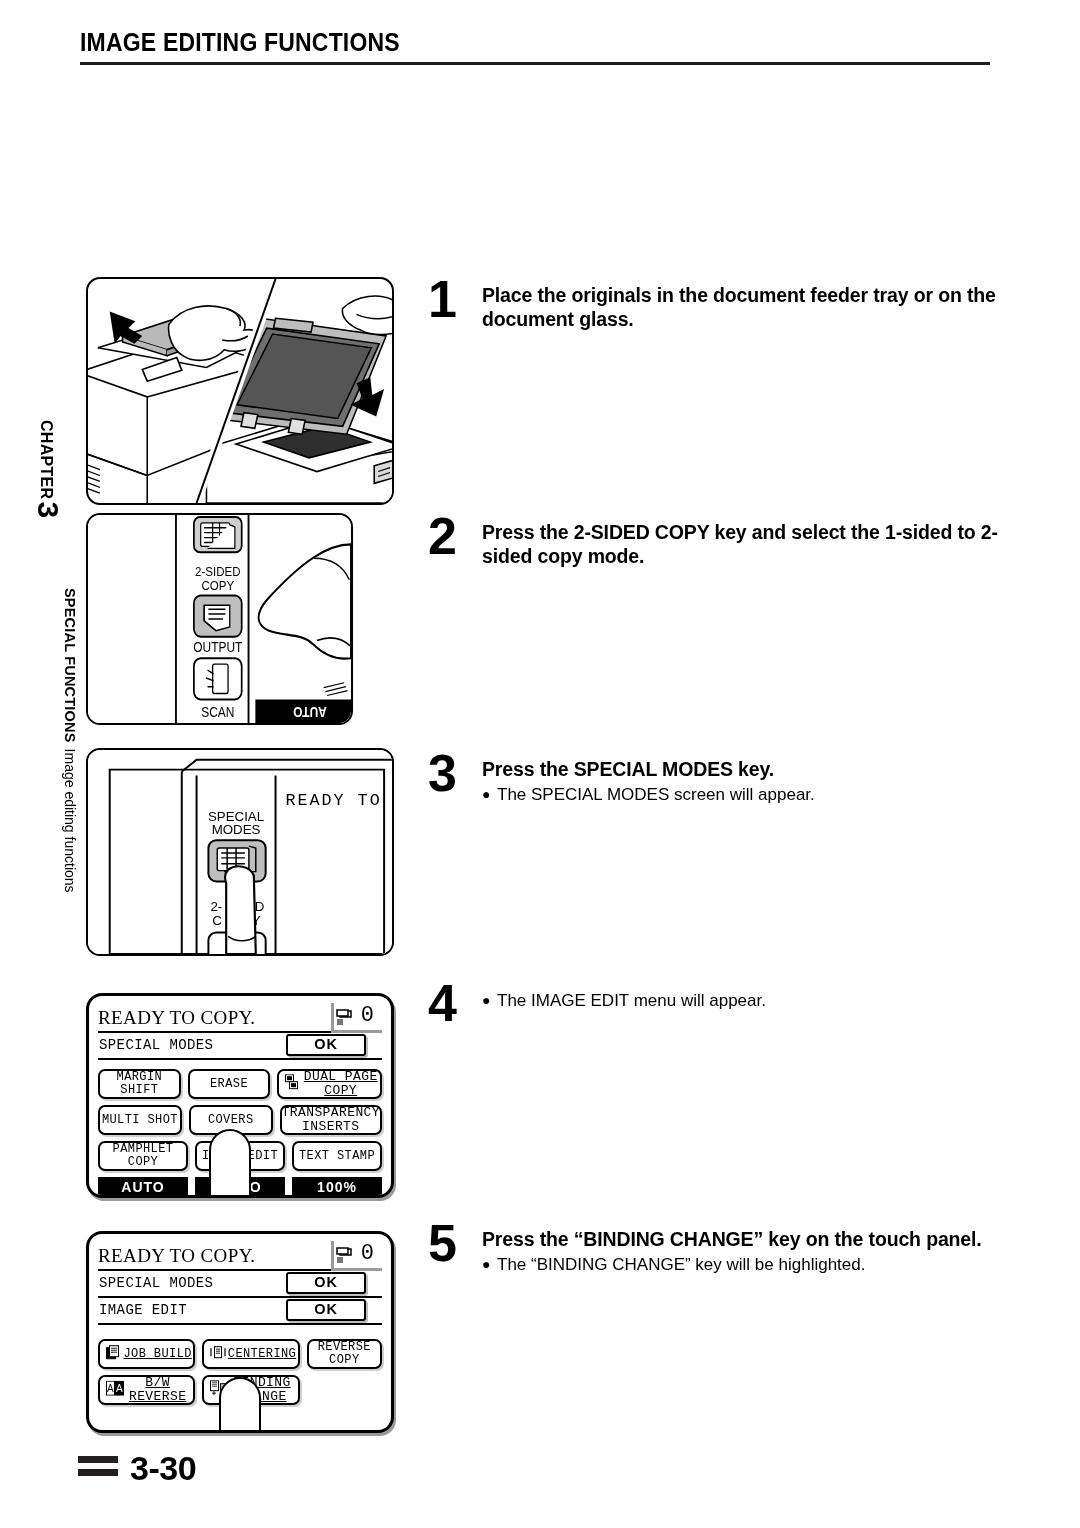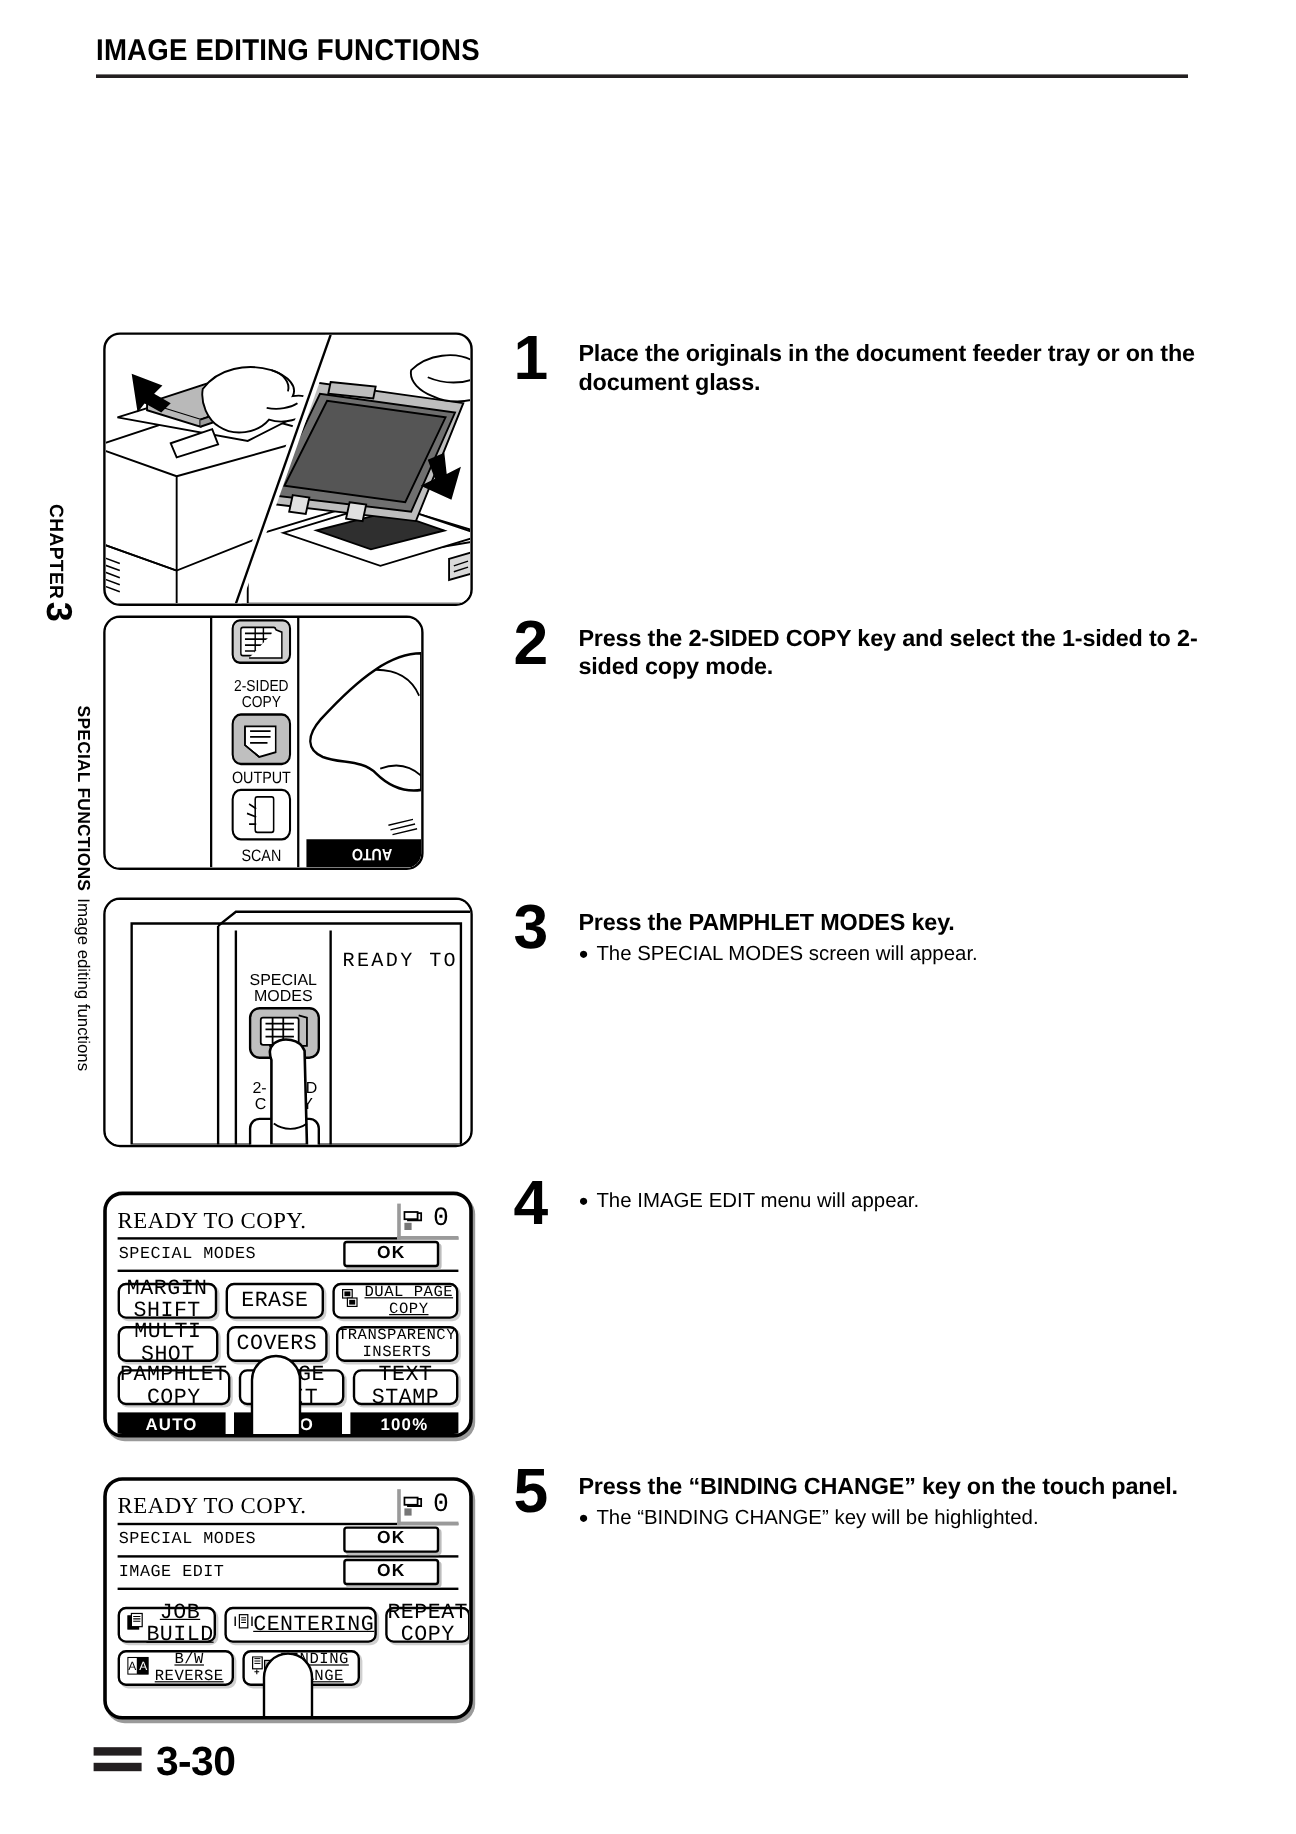--- a/index.html
+++ b/index.html
@@ -106,21 +106,21 @@
     font-size:14.5px; font-weight:bold; letter-spacing:1px;
     border:2px solid #000; border-radius:3px; background:#fff;
     padding:1px 26px 2px 26px; line-height:1.1;
     box-shadow:2px 2px 0 #bdbdbd;
   }
   .tp-keys { padding-top:9px; }
   .keyrow { display:flex; gap:7px; margin-bottom:6px; }
   .key {
     flex:1; border:2px solid #000; border-radius:7px; background:#fff;
     height:30px; display:flex; align-items:center; justify-content:center;
-    font-size:18px; letter-spacing:.4px; text-align:center; line-height:1.05;
+    font-size:12px; letter-spacing:.4px; text-align:center; line-height:1.05;
     box-shadow:2px 2px 0 #cfcfcf; position:relative;
   }
   .key.two-line { font-size:13px; }
   .key .kicon { position:absolute; left:6px; top:50%; transform:translateY(-50%); }
   .key.has-icon { padding-left:22px;text-decoration:underline; }
   .tp-bottom { display:flex; gap:7px; margin-top:2px; }
   .bcell { flex:1; }
   .bcell .top {
     background:#000; color:#fff; text-align:center;
     font-size:14px; font-weight:bold; letter-spacing:1px;
@@ -166,21 +166,21 @@
   <div class="step" style="left:428px; top:515px; width:575px;">
     <div class="step-num">2</div>
     <div class="step-body">
       <div class="step-title">Press the 2-SIDED COPY key and select the 1-sided to 2-sided copy mode.</div>
     </div>
   </div>
 
   <div class="step" style="left:428px; top:752px; width:575px;">
     <div class="step-num">3</div>
     <div class="step-body">
-      <div class="step-title">Press the PAMPHLET MODES key.</div>
+      <div class="step-title">Press the SPECIAL MODES key.</div>
       <div class="step-bullets">
         <div class="step-bullet">
           <span class="dot">●</span>
           <span>The SPECIAL MODES screen will appear.</span>
         </div>
       </div>
     </div>
   </div>
 
   <div class="step" style="left:428px; top:982px; width:575px;">
@@ -482,21 +482,21 @@
           <div class="key has-icon">
             <span class="kicon">
               <svg width="16" height="16" viewBox="0 0 16 16">
                 <rect x="4.5" y="2.5" width="7" height="11" fill="#fff" stroke="#000"></rect>
                 <path d="M6 5 H10 M6 7 H10 M6 9 H10" stroke="#000" stroke-width="0.9"></path>
                 <path d="M1 4 V12 M15 4 V12" stroke="#000" stroke-width="1.2"></path>
               </svg>
             </span>
             <span>CENTERING</span>
           </div>
-          <div class="key">REPEAT COPY</div>
+          <div class="key">REVERSE COPY</div>
         </div>
         <div class="keyrow">
           <div class="key two-line has-icon">
             <span class="kicon">
               <svg width="18" height="15" viewBox="0 0 18 15">
                 <rect x="0.5" y="0.5" width="8" height="14" fill="#fff" stroke="#000"></rect>
                 <text x="4.5" y="11" font-size="10" font-family="Liberation Sans, sans-serif" text-anchor="middle" fill="#000">A</text>
                 <rect x="9.5" y="0.5" width="8" height="14" fill="#000" stroke="#000"></rect>
                 <text x="13.5" y="11" font-size="10" font-family="Liberation Sans, sans-serif" text-anchor="middle" fill="#fff">A</text>
               </svg>

